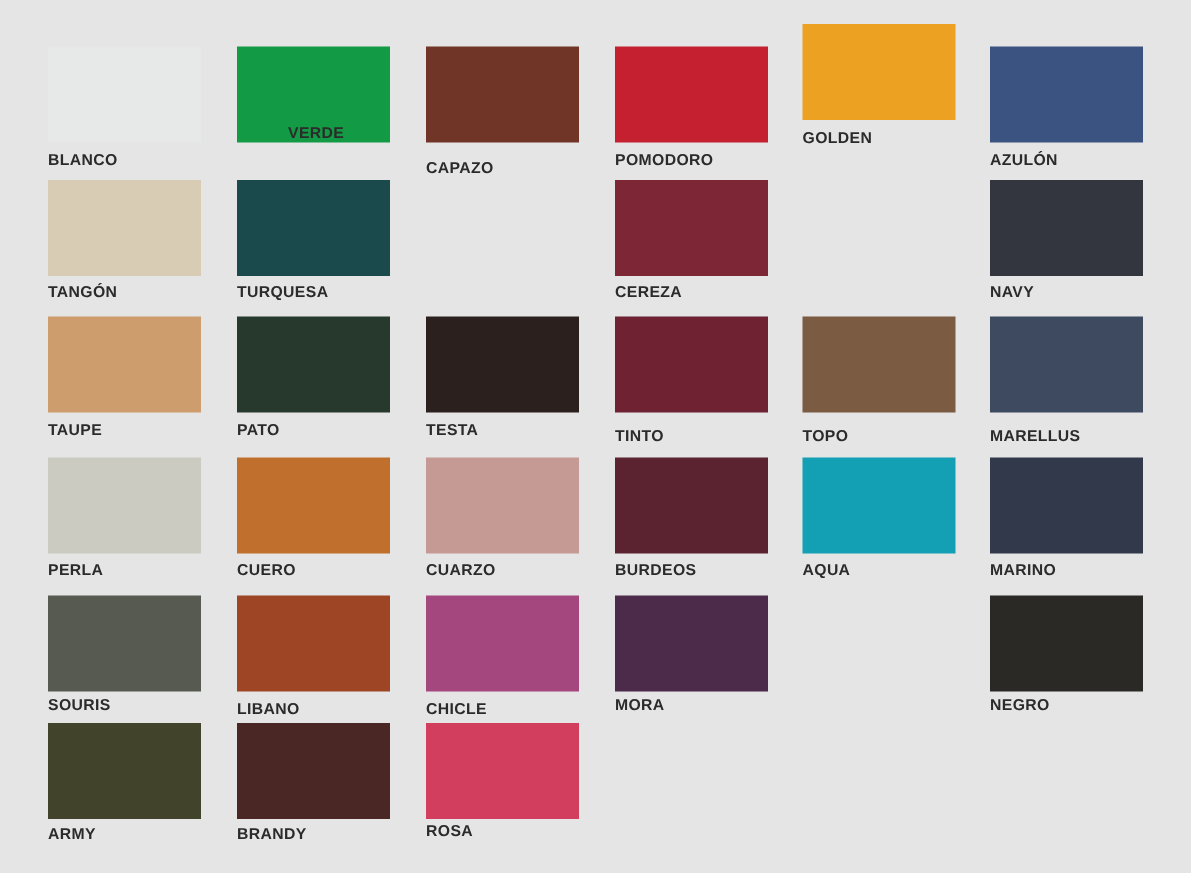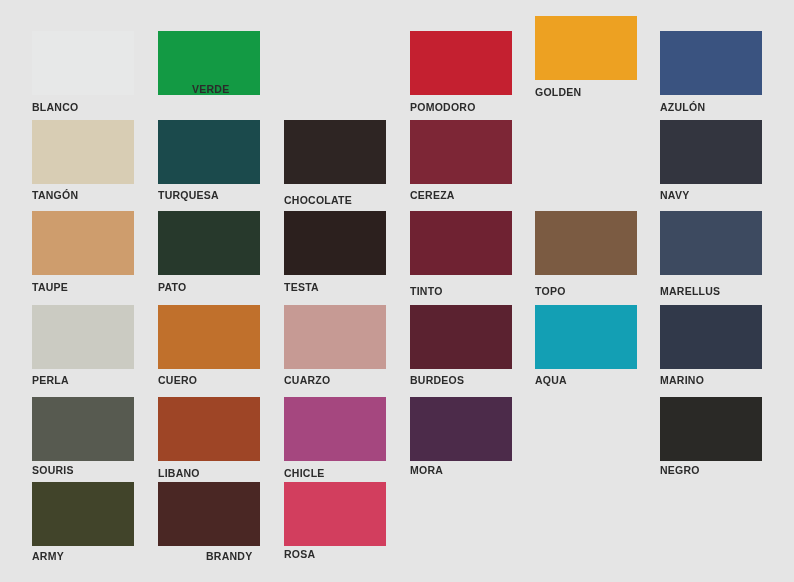--- a/index.html
+++ b/index.html
@@ -52,43 +52,43 @@
 
 <div id="swatch-chart" style="background: #e5e5e5; font-weight: bold;">
     <div class="swatch-cell" style="left: 32px; top: 31px;">
       <span class="swatch-chip" style="background: rgb(231, 232, 232);"></span>
       <span class="swatch-label" style="color: rgb(43, 43, 43); position: absolute; left: 0px; top: 70px; padding-top: 0px;">BLANCO</span>
     </div>
     <div class="swatch-cell" style="left: 158px; top: 31px;">
       <span class="swatch-chip" style="background: rgb(19, 154, 68);"></span>
       <span class="swatch-label" style="color: rgb(43, 43, 43); position: absolute; left: 0px; top: 52px; padding-top: 0px; margin-left: 34px;">VERDE</span>
     </div>
+    <div class="swatch-cell" style="left: 284px; top: 31px;">
+      <span class="swatch-chip" style="background: rgb(112, 53, 38);"></span>
+      <span class="swatch-label" style="color: rgb(43, 43, 43); position: absolute; left: 0px; top: 75px; padding-top: 0px;">CAPAZO</span>
+    </div>
     <div class="swatch-cell" style="left: 410px; top: 31px;">
       <span class="swatch-chip" style="background: rgb(196, 32, 48);"></span>
       <span class="swatch-label" style="color: rgb(43, 43, 43); position: absolute; left: 0px; top: 70px; padding-top: 0px;">POMODORO</span>
     </div>
     <div class="swatch-cell" style="left: 535px; top: 16px;">
       <span class="swatch-chip" style="background: rgb(237, 161, 34);"></span>
       <span class="swatch-label" style="color: rgb(43, 43, 43); position: absolute; left: 0px; top: 70px; padding-top: 0px;">GOLDEN</span>
     </div>
     <div class="swatch-cell" style="left: 660px; top: 31px;">
       <span class="swatch-chip" style="background: rgb(58, 83, 128);"></span>
       <span class="swatch-label" style="color: rgb(43, 43, 43); position: absolute; left: 0px; top: 70px; padding-top: 0px;">AZULÓN</span>
     </div>
     <div class="swatch-cell" style="left: 32px; top: 120px;">
       <span class="swatch-chip" style="background: rgb(216, 205, 180);"></span>
       <span class="swatch-label" style="color: rgb(43, 43, 43); position: absolute; left: 0px; top: 69px; padding-top: 0px;">TANGÓN</span>
     </div>
     <div class="swatch-cell" style="left: 158px; top: 120px;">
       <span class="swatch-chip" style="background: rgb(27, 74, 76);"></span>
       <span class="swatch-label" style="color: rgb(43, 43, 43); position: absolute; left: 0px; top: 69px; padding-top: 0px;">TURQUESA</span>
-    </div>
-    <div class="swatch-cell" style="left: 284px; top: 120px;">
-      <span class="swatch-chip" style="background: rgb(46, 37, 35);"></span>
-      <span class="swatch-label" style="color: rgb(43, 43, 43); position: absolute; left: 0px; top: 74px; padding-top: 0px;">CHOCOLATE</span>
     </div>
     <div class="swatch-cell" style="left: 410px; top: 120px;">
       <span class="swatch-chip" style="background: rgb(125, 38, 54);"></span>
       <span class="swatch-label" style="color: rgb(43, 43, 43); position: absolute; left: 0px; top: 69px; padding-top: 0px;">CEREZA</span>
     </div>
     <div class="swatch-cell" style="left: 660px; top: 120px;">
       <span class="swatch-chip" style="background: rgb(51, 53, 63);"></span>
       <span class="swatch-label" style="color: rgb(43, 43, 43); position: absolute; left: 0px; top: 69px; padding-top: 0px;">NAVY</span>
     </div>
     <div class="swatch-cell" style="left: 32px; top: 211px;">
@@ -158,19 +158,19 @@
     <div class="swatch-cell" style="left: 660px; top: 397px;">
       <span class="swatch-chip" style="background: rgb(42, 41, 38);"></span>
       <span class="swatch-label" style="color: rgb(43, 43, 43); position: absolute; left: 0px; top: 67px; padding-top: 0px;">NEGRO</span>
     </div>
     <div class="swatch-cell" style="left: 32px; top: 482px;">
       <span class="swatch-chip" style="background: rgb(65, 68, 42);"></span>
       <span class="swatch-label" style="color: rgb(43, 43, 43); position: absolute; left: 0px; top: 68px; padding-top: 0px;">ARMY</span>
     </div>
     <div class="swatch-cell" style="left: 158px; top: 482px;">
       <span class="swatch-chip" style="background: rgb(74, 39, 36);"></span>
-      <span class="swatch-label" style="color: rgb(43, 43, 43); position: absolute; left: 0px; top: 68px; padding-top: 0px; margin-left: 48px;">BRANDY</span>
+      <span class="swatch-label" style="color: rgb(43, 43, 43); position: absolute; left: 0px; top: 68px; padding-top: 0px;">BRANDY</span>
     </div>
     <div class="swatch-cell" style="left: 284px; top: 482px;">
       <span class="swatch-chip" style="background: rgb(210, 62, 94);"></span>
       <span class="swatch-label" style="color: rgb(43, 43, 43); position: absolute; left: 0px; top: 66px; padding-top: 0px;">ROSA</span>
     </div>
   </div>
 
 </body></html>

